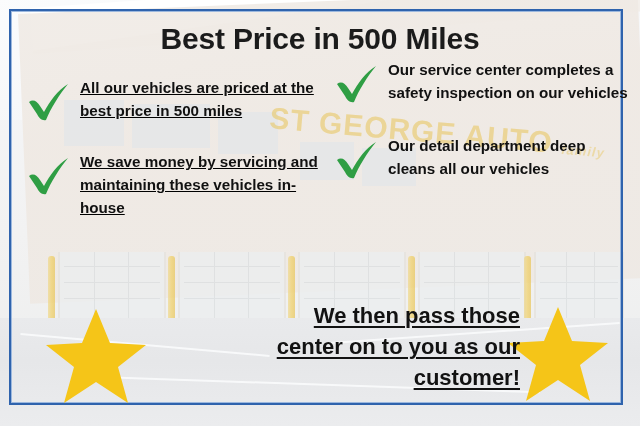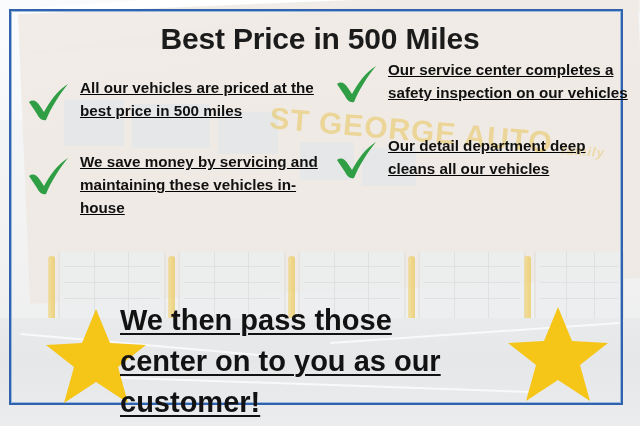--- a/index.html
+++ b/index.html
@@ -205,22 +205,22 @@
     width: 46px;
     height: 40px;
   }
   .check svg { display: block; }
 
   .tagline {
     position: absolute;
     left: 120px;
     top: 300px;
     width: 400px;
-    text-align: left;
-    font-size: 29px;
+    text-align: right;
+    font-size: 22px;
     font-weight: 700;
     line-height: 1.42;
     color: #121212;
     font-family: "Liberation Sans", sans-serif;
   }
   .tagline span {
     text-decoration: underline;
     text-decoration-thickness: 2px;
     text-underline-offset: 3px;
   }
@@ -329,21 +329,21 @@
           <span class="check">
             <svg width="46" height="40" viewBox="0 0 46 40">
               <path d="M3 20 C7 17, 11 19, 14 24 L18 30 C24 19, 31 9, 42 2 C33 13, 25 26, 20 38 C16 39, 13 36, 11 32 Z" fill="#2f9e44"></path>
             </svg>
           </span>
           <span class="bullet-text">We save money by servicing and maintaining these vehicles in-house</span>
         </div>
 
       </div>
 
-      <div class="col col-right" style="top:-18px;text-decoration:underline;">
+      <div class="col col-right" style="top:-18px;">
 
         <div class="bullet">
           <span class="check">
             <svg width="46" height="40" viewBox="0 0 46 40">
               <path d="M3 20 C7 17, 11 19, 14 24 L18 30 C24 19, 31 9, 42 2 C33 13, 25 26, 20 38 C16 39, 13 36, 11 32 Z" fill="#2f9e44"></path>
             </svg>
           </span>
           <span class="bullet-text">Our service center completes a safety inspection on our vehicles</span>
         </div>
 

